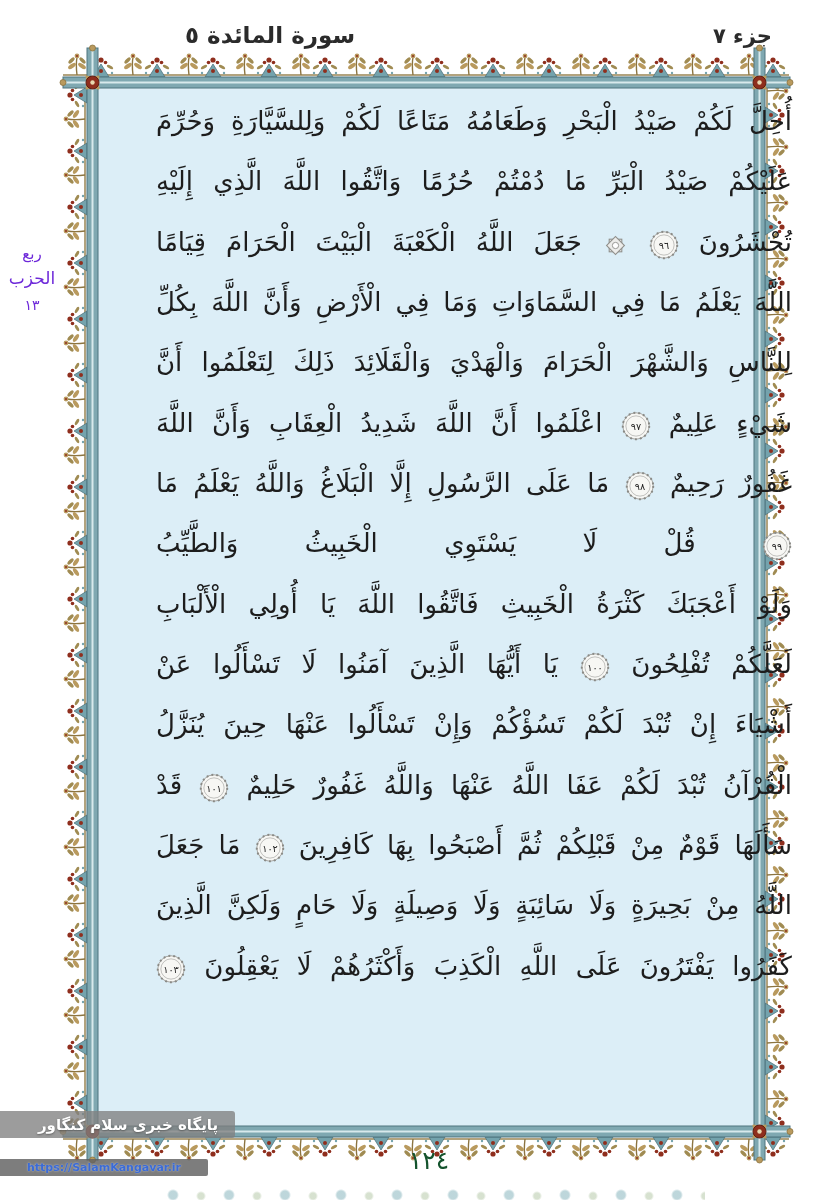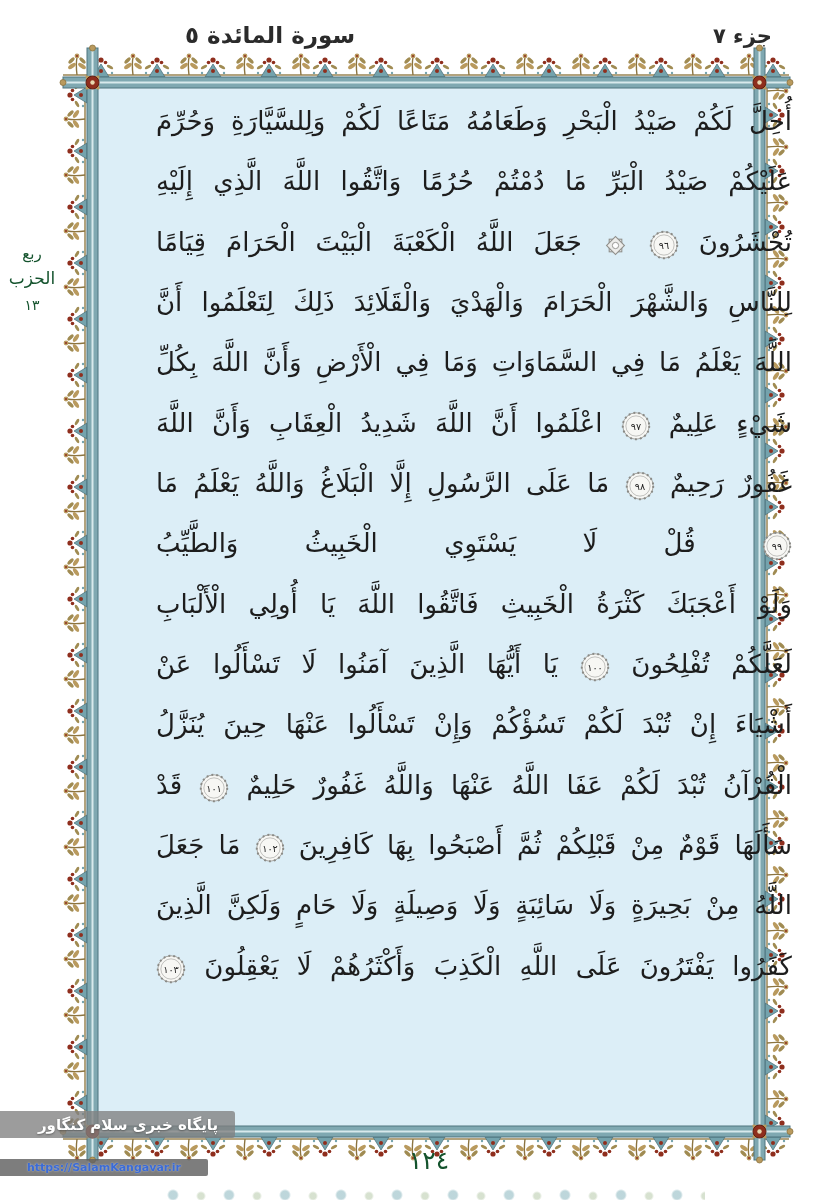--- a/index.html
+++ b/index.html
@@ -7,21 +7,21 @@
     position:relative;width:834px;height:1200px;overflow:hidden;
     background:#ffffff;font-family:"DejaVu Sans",sans-serif;
   }
   
   .hdr{position:absolute;color:#2b2b2b;white-space:nowrap;direction:rtl;}
   #surah-label{top:22px;left:185px;font-size:23px;font-weight:bold;}
   #juz-label{top:24px;right:62px;font-size:21px;font-weight:bold;}
   
   #margin-marker{
     position:absolute;left:4px;top:246px;width:56px;text-align:center;
-    color:#14532d;direction:rtl;line-height:1.15;
+    color:#6d28d9;direction:rtl;line-height:1.15;
   }
   #margin-marker .m1{font-size:15px;}
   #margin-marker .m2{font-size:17px;margin-top:6px;}
   #margin-marker .m3{font-size:14px;margin-top:8px;}
   
   #frame{position:absolute;left:0;top:0;}
   
   #text-area{
     position:absolute;left:98px;top:88px;width:656px;height:905px;
     display:flex;flex-direction:column;justify-content:space-around;
@@ -160,22 +160,22 @@
             <circle cx="17" cy="17" r="15" fill="none" stroke="#8a8a86" stroke-width="2.2" stroke-dasharray="2.2 3.4"></circle>
             <circle cx="17" cy="17" r="11.5" fill="none" stroke="#aaaaa6" stroke-width="0.8"></circle>
             <text x="17" y="21" text-anchor="middle" font-size="11" fill="#222" font-family="DejaVu Sans, sans-serif">٩٦</text>
           </svg></span> <span class="rub"><svg viewBox="0 0 30 30" width="27" height="27">
             <g fill="#ececea" stroke="#8f8f8b" stroke-width="1.2">
               <rect x="8" y="8" width="14" height="14"></rect>
               <rect x="8" y="8" width="14" height="14" transform="rotate(45 15 15)"></rect>
             </g>
             <circle cx="15" cy="15" r="3.5" fill="#ffffff" stroke="#8f8f8b"></circle>
           </svg></span> <span class="qtext">جَعَلَ اللَّهُ الْكَعْبَةَ الْبَيْتَ الْحَرَامَ قِيَامًا</span></div>
+      <div class="qline"><span class="qtext">اللَّهَ يَعْلَمُ مَا فِي السَّمَاوَاتِ وَمَا فِي الْأَرْضِ وَأَنَّ اللَّهَ بِكُلِّ</span></div>
       <div class="qline"><span class="qtext">لِلنَّاسِ وَالشَّهْرَ الْحَرَامَ وَالْهَدْيَ وَالْقَلَائِدَ ذَلِكَ لِتَعْلَمُوا أَنَّ</span></div>
-      <div class="qline"><span class="qtext">اللَّهَ يَعْلَمُ مَا فِي السَّمَاوَاتِ وَمَا فِي الْأَرْضِ وَأَنَّ اللَّهَ بِكُلِّ</span></div>
       <div class="qline"><span class="qtext">شَيْءٍ عَلِيمٌ</span> <span class="ayah"><svg viewBox="0 0 34 34" width="30" height="30">
             <circle cx="17" cy="17" r="15" fill="#f7f7f4" stroke="#9b9b97" stroke-width="1"></circle>
             <circle cx="17" cy="17" r="15" fill="none" stroke="#8a8a86" stroke-width="2.2" stroke-dasharray="2.2 3.4"></circle>
             <circle cx="17" cy="17" r="11.5" fill="none" stroke="#aaaaa6" stroke-width="0.8"></circle>
             <text x="17" y="21" text-anchor="middle" font-size="11" fill="#222" font-family="DejaVu Sans, sans-serif">٩٧</text>
           </svg></span> <span class="qtext">اعْلَمُوا أَنَّ اللَّهَ شَدِيدُ الْعِقَابِ وَأَنَّ اللَّهَ</span></div>
       <div class="qline"><span class="qtext">غَفُورٌ رَحِيمٌ</span> <span class="ayah"><svg viewBox="0 0 34 34" width="30" height="30">
             <circle cx="17" cy="17" r="15" fill="#f7f7f4" stroke="#9b9b97" stroke-width="1"></circle>
             <circle cx="17" cy="17" r="15" fill="none" stroke="#8a8a86" stroke-width="2.2" stroke-dasharray="2.2 3.4"></circle>
             <circle cx="17" cy="17" r="11.5" fill="none" stroke="#aaaaa6" stroke-width="0.8"></circle>

